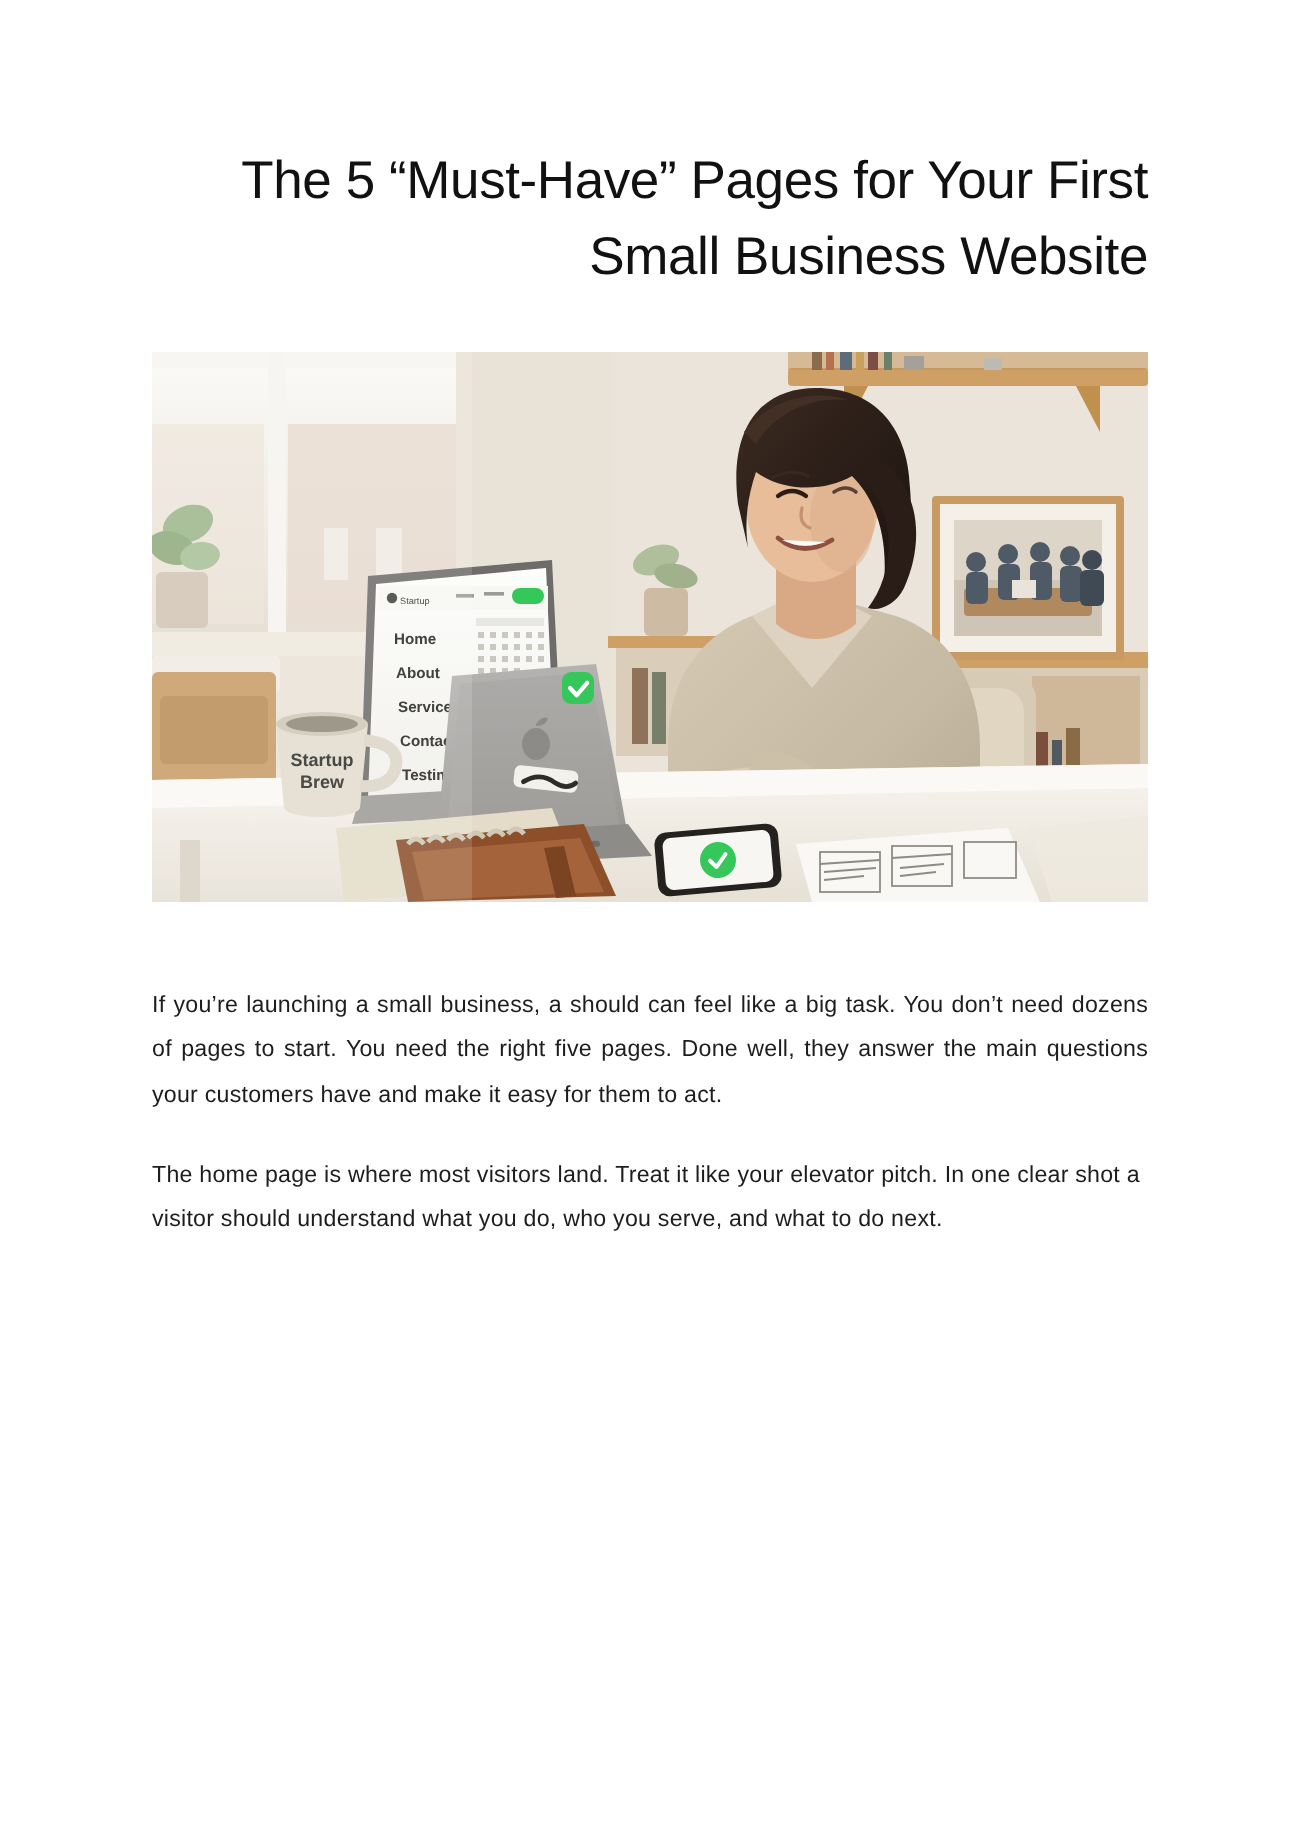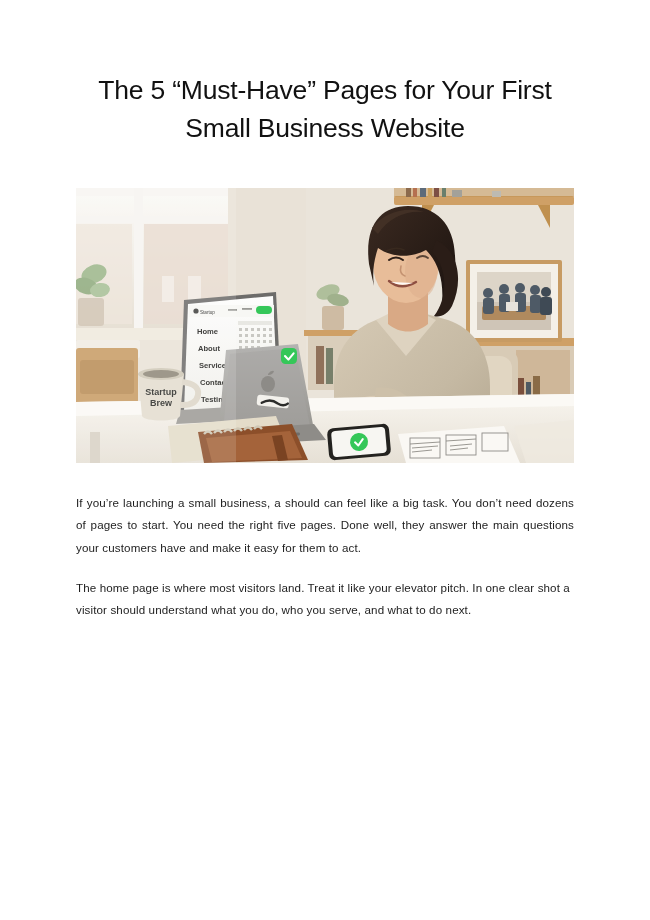--- a/index.html
+++ b/index.html
@@ -27,30 +27,30 @@
     top: 0;
     width: 498px;
   }
   .doc-title {
     margin: 0;
     padding-top: 72px;
     font-size: 26.5px;
     line-height: 1.42;
     font-weight: 500;
     letter-spacing: -0.2px;
-    text-align: center;
+    text-align: right;
     color: #111111;
     font-family: "Liberation Sans", sans-serif;
   }
   .hero-figure {
     margin: 0;
     padding: 0;
     position: absolute;
     left: 0;
-    top: 188px;
+    top: 176px;
     width: 498px;
     height: 275px;
     overflow: hidden;
   }
   .hero-figure svg {
     display: block;
     width: 498px;
     height: 275px;
   }
   .body-block {

